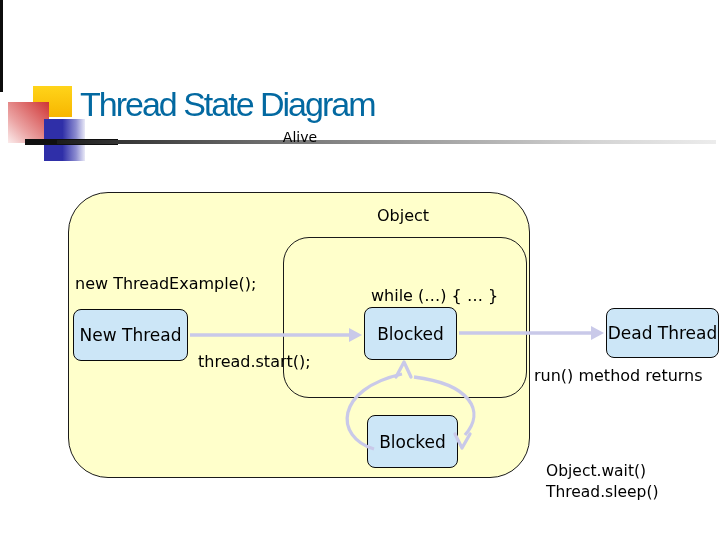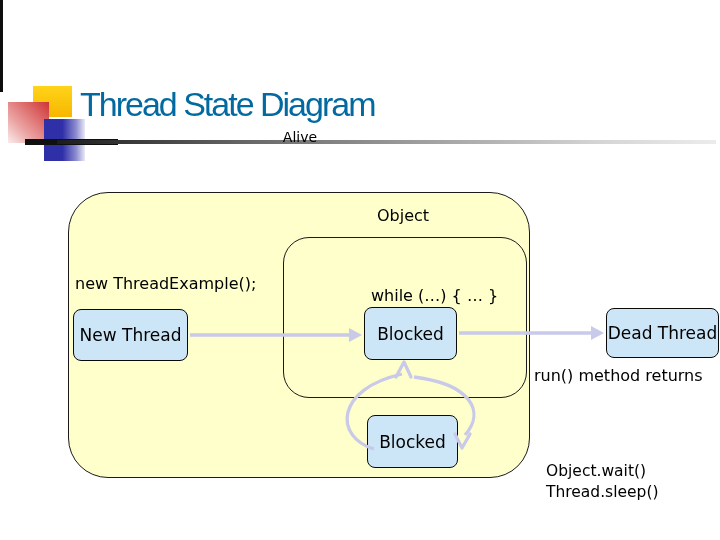--- a/index.html
+++ b/index.html
@@ -68,20 +68,21 @@
 
   <div id="title">Thread State Diagram</div>
   <div id="alive-label">Alive</div>
 
   <div id="alive-region" class="region"></div>
   <div id="running-region" class="region"></div>
   <div id="running-label">Object</div>
 
   <div id="ann-new" class="ann">new ThreadExample();</div>
   <div id="ann-while" class="ann">while (…) { … }</div>
+  <div id="ann-start" class="ann">thread.start();</div>
   <div id="ann-run-returns" class="ann">run() method returns</div>
 
   <div id="blocked-causes">
     <div>Object.wait()</div>
     <div>Thread.sleep()</div>
   </div>
 
   <div id="state-new-thread" class="state">
     <span>New Thread</span>
   </div>

